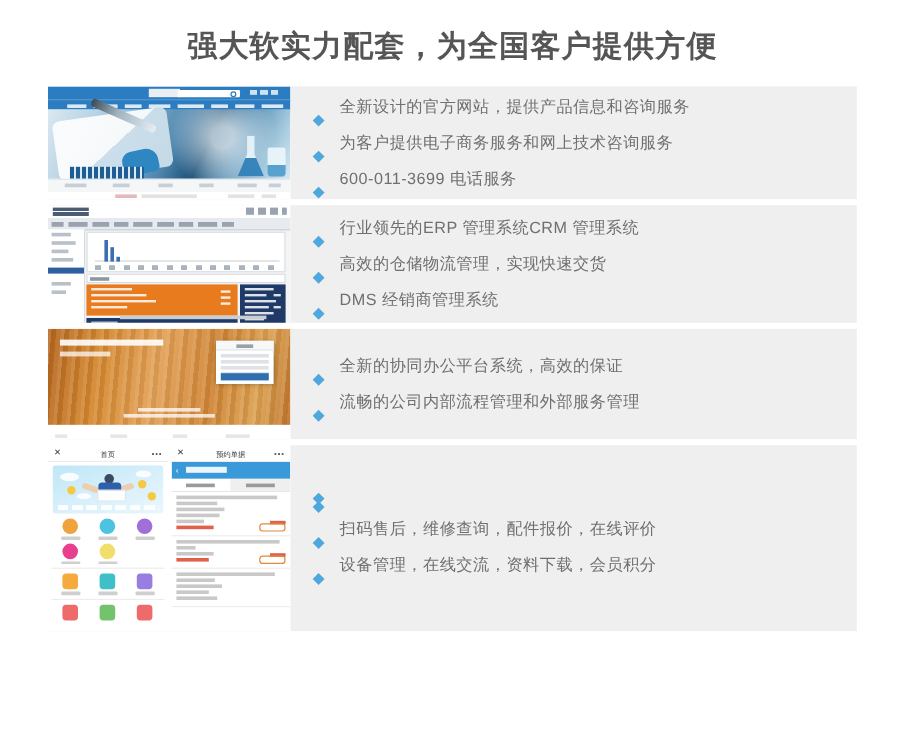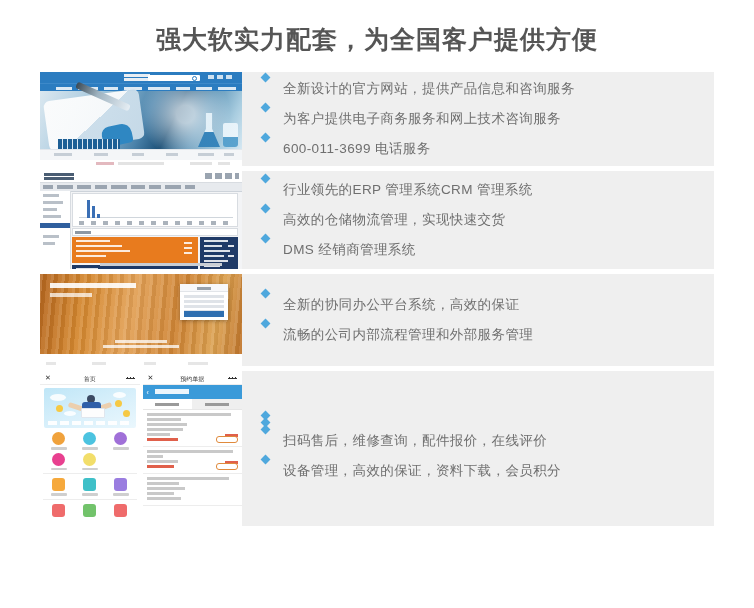--- a/index.html
+++ b/index.html
@@ -33,21 +33,21 @@
   .row .thumb{
     width:202px;flex:0 0 202px;
     position:relative;overflow:hidden;background:#fff;
   }
   .row .bullets{
     flex:1 1 auto;
     display:flex;flex-direction:column;justify-content:center;
     padding-left:20px;padding-right:12px;
   }
   .bullet{
-    display:flex;align-items:flex-start;
+    display:flex;align-items:flex-end;
     color:#6f6f6f;font-size:13.5px;line-height:30px;
     white-space:nowrap;
   }
   .dia{
     width:7px;height:7px;flex:0 0 7px;
     background:#4fa8dd;
     transform:rotate(45deg);
     margin-right:14px;
   }
   .bullet-text{letter-spacing:.4px;}
@@ -505,19 +505,19 @@
         </div>
         <div class="bullet">
           <span class="dia"></span>
         </div>
         <div class="bullet">
           <span class="dia"></span>
           <span class="bullet-text">扫码售后，维修查询，配件报价，在线评价</span>
         </div>
         <div class="bullet">
           <span class="dia"></span>
-          <span class="bullet-text">设备管理，高效的保证，资料下载，会员积分</span>
+          <span class="bullet-text">设备管理，在线交流，资料下载，会员积分</span>
         </div>
       </div>
     </div>
 
   </div>
 </div>
 
 </body></html>

